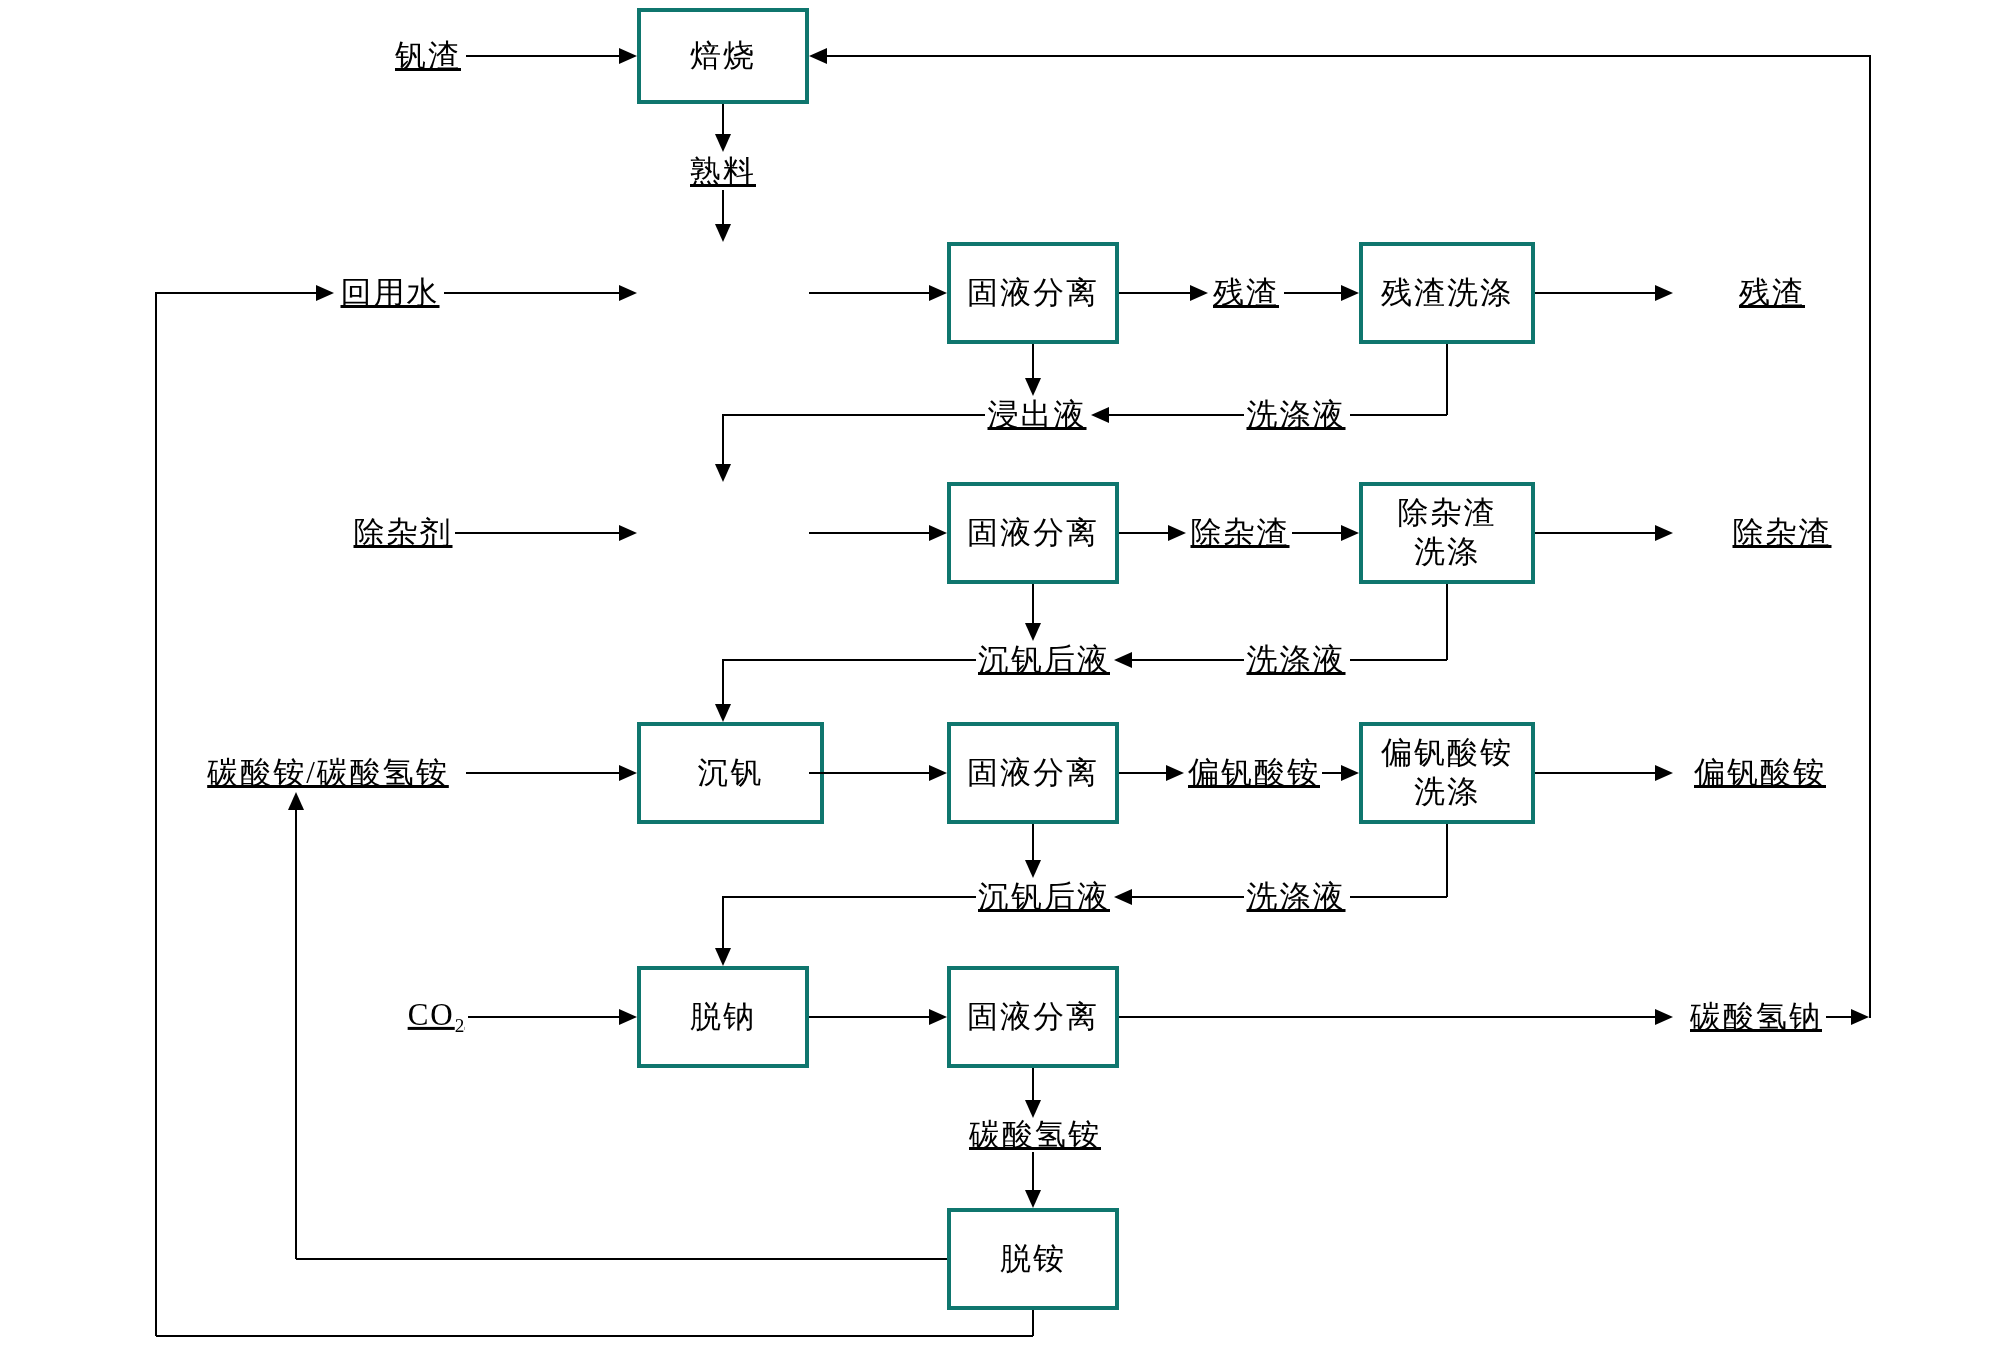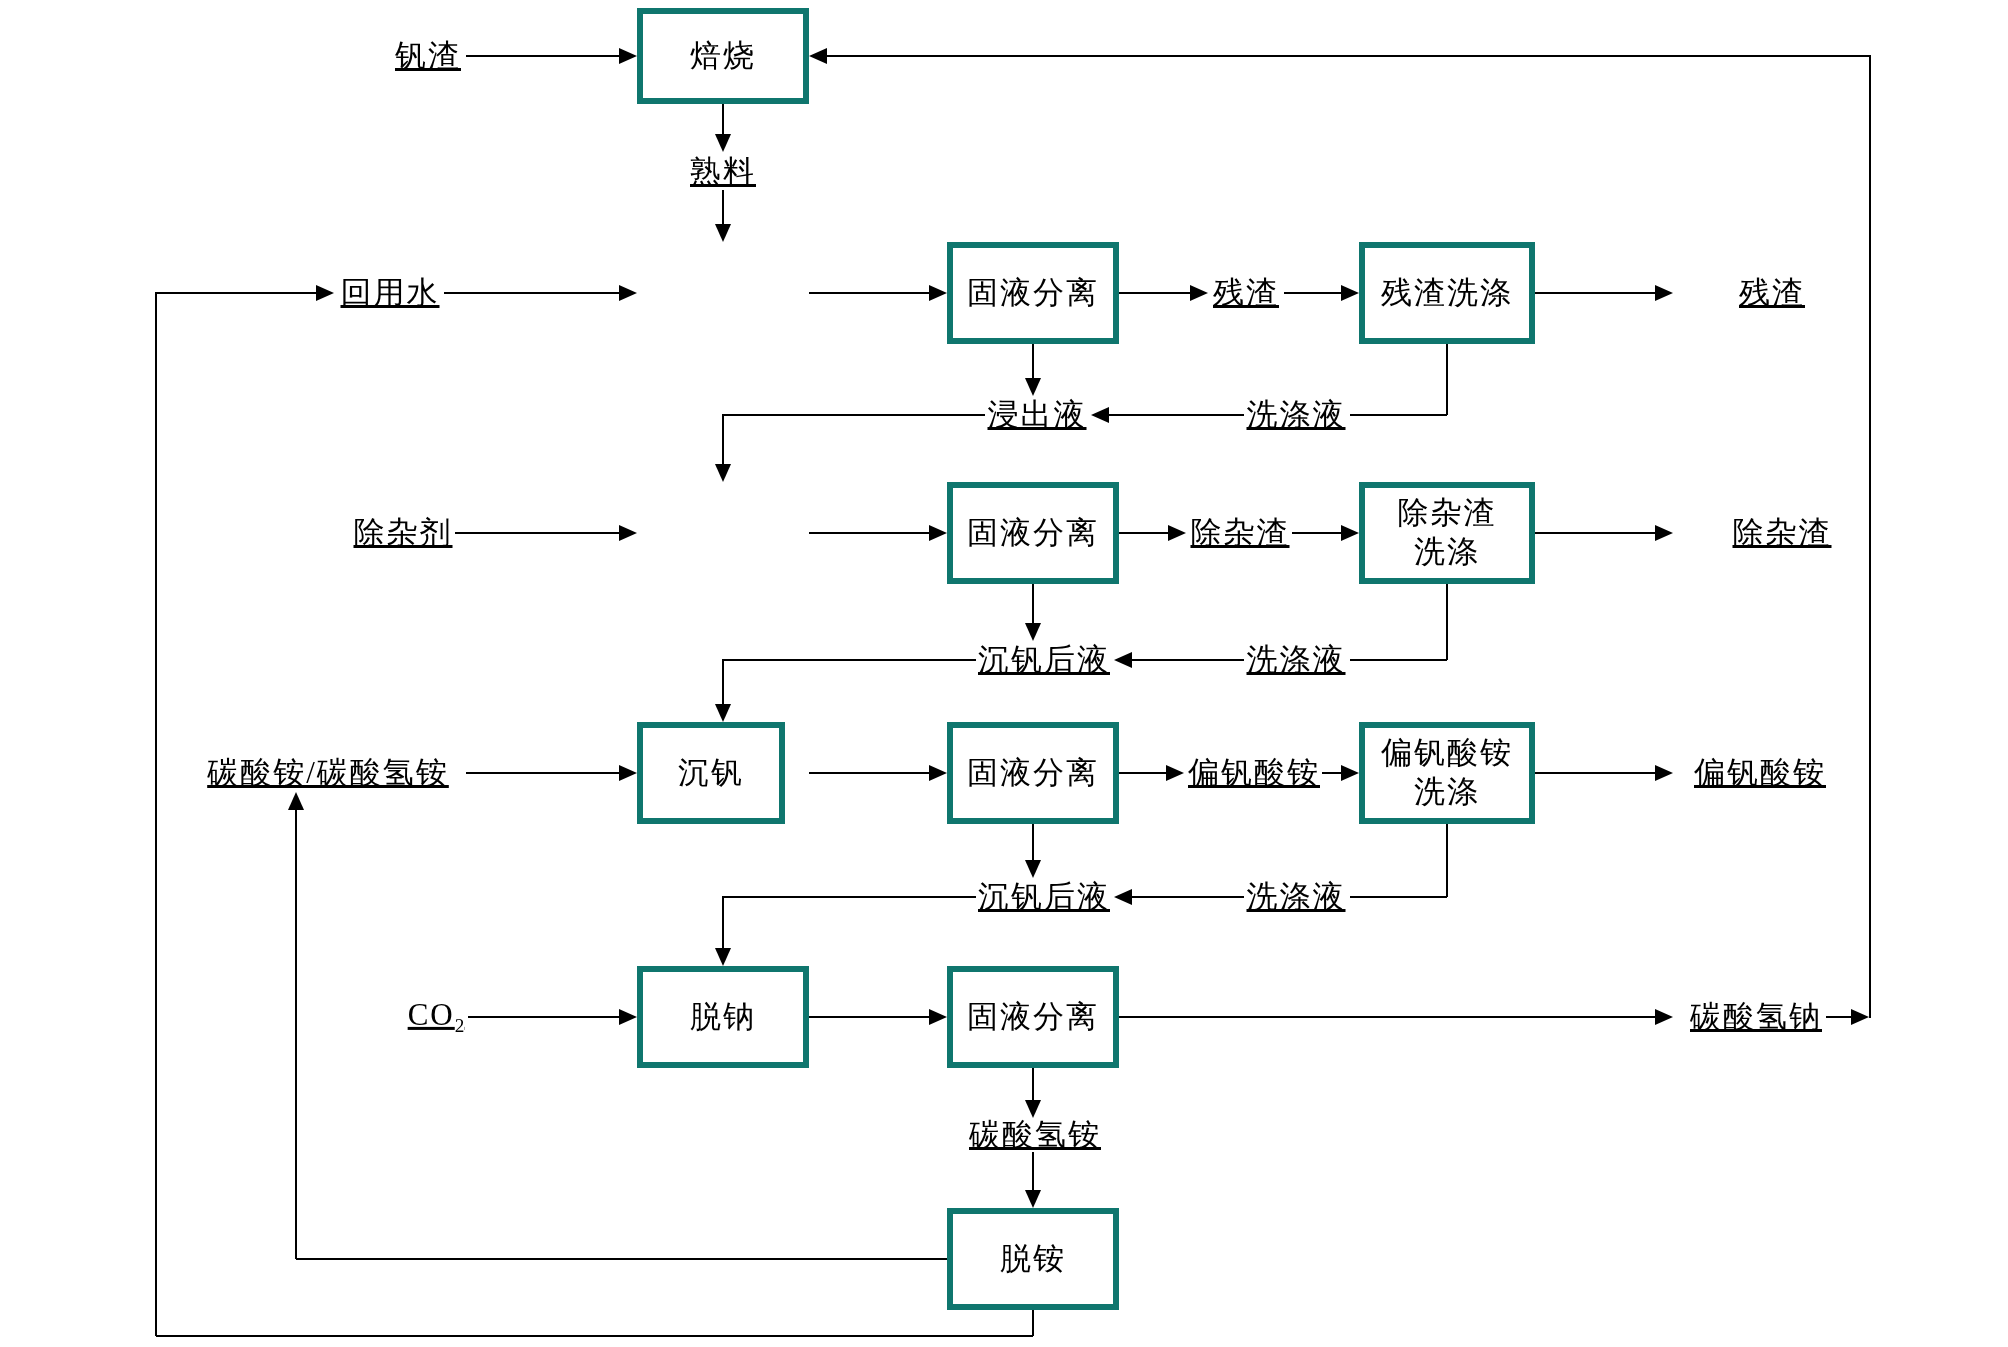--- a/index.html
+++ b/index.html
@@ -1,20 +1,20 @@
 <!DOCTYPE html>
 <html><head>
 <meta charset="utf-8">
 <style>
   * { box-sizing: border-box; }
   html,body { margin:0; padding:0; background:#ffffff; }
   body { font-family:"Liberation Serif","DejaVu Serif",serif; color:#000; }
   .canvas { position:relative; width:2008px; height:1347px; background:#ffffff; overflow:hidden; }
   .box {
-    position:absolute; border:6px solid #0f766e; background:#fff;
+    position:absolute; border:4px solid #0f766e; background:#fff;
     display:flex; flex-direction:column; align-items:center; justify-content:center;
     font-size:31px; line-height:1.25; text-align:center; letter-spacing:2px;
   }
   .lbl {
     position:absolute; transform:translate(-50%,-50%);
     white-space:nowrap; font-size:31px; letter-spacing:2px; background:#fff; padding:0 3px;text-decoration:underline;
   }
   .hl { position:absolute; height:2px; background:#000; }
   .vl { position:absolute; width:2px; background:#000; }
   .ar,.al,.ad,.au { position:absolute; width:0; height:0; }
@@ -40,21 +40,21 @@
     </div>
 
   <div class="box" style="left:947px;top:482px;width:172px;height:102px">
       <span>固液分离</span>
     </div>
   <div class="box" style="left:1359px;top:482px;width:176px;height:102px">
     <span>除杂渣</span>
     <span>洗涤</span>
   </div>
 
-  <div class="box" style="left:637px;top:722px;width:148px;height:102px">
+  <div class="box" style="left:637px;top:722px;width:187px;height:102px">
       <span>沉钒</span>
     </div>
   <div class="box" style="left:947px;top:722px;width:172px;height:102px">
       <span>固液分离</span>
     </div>
   <div class="box" style="left:1359px;top:722px;width:176px;height:102px">
     <span>偏钒酸铵</span>
     <span>洗涤</span>
   </div>
 

